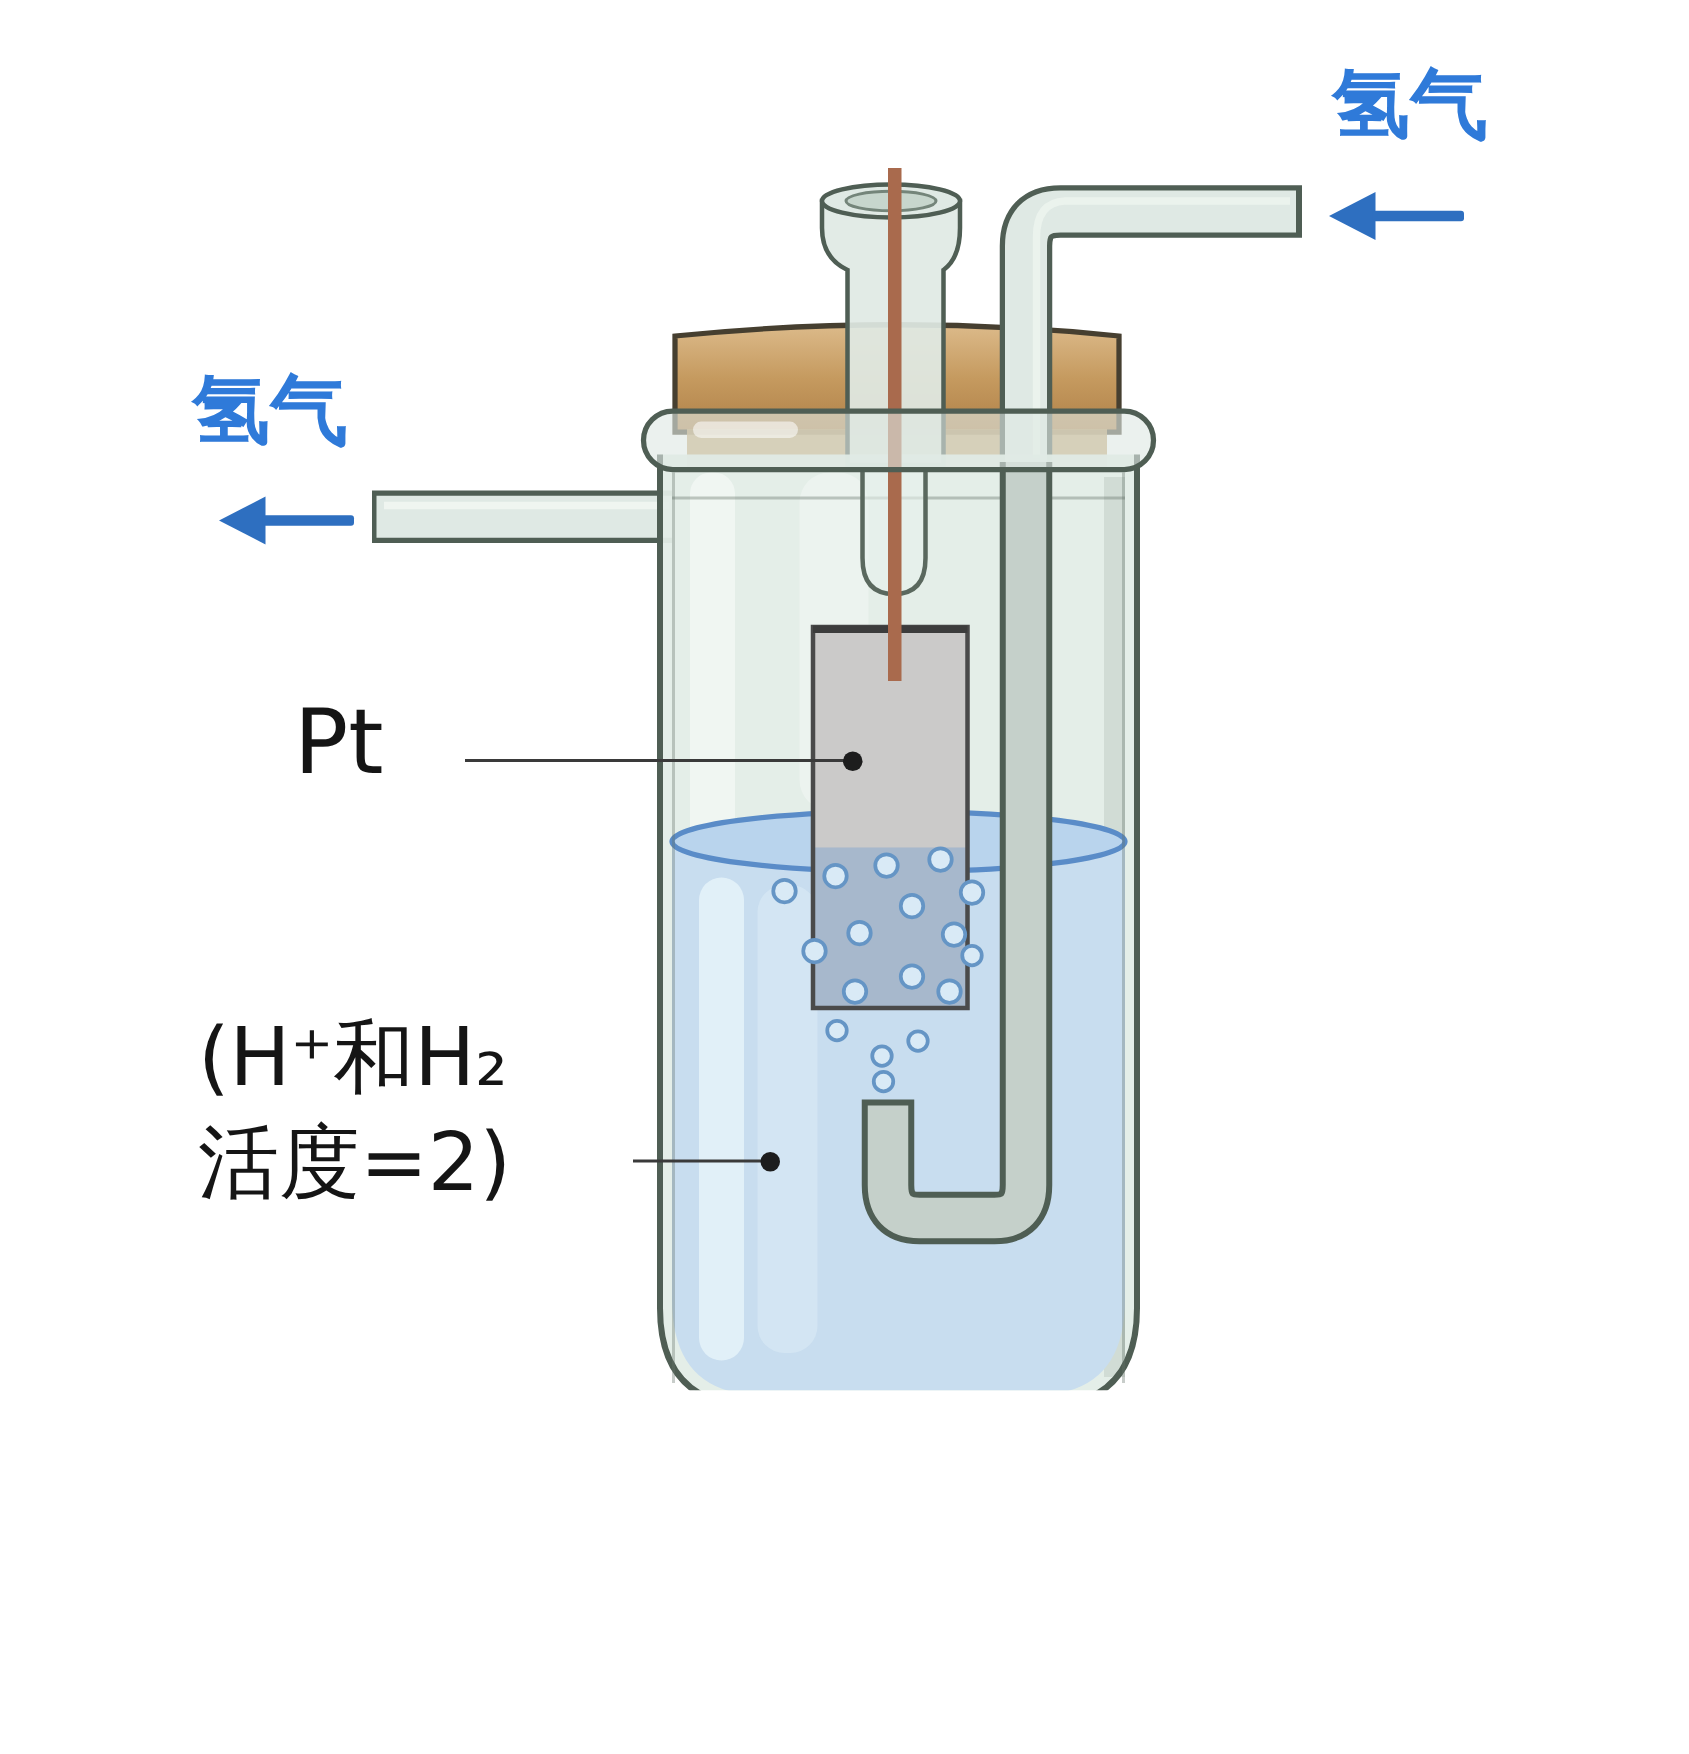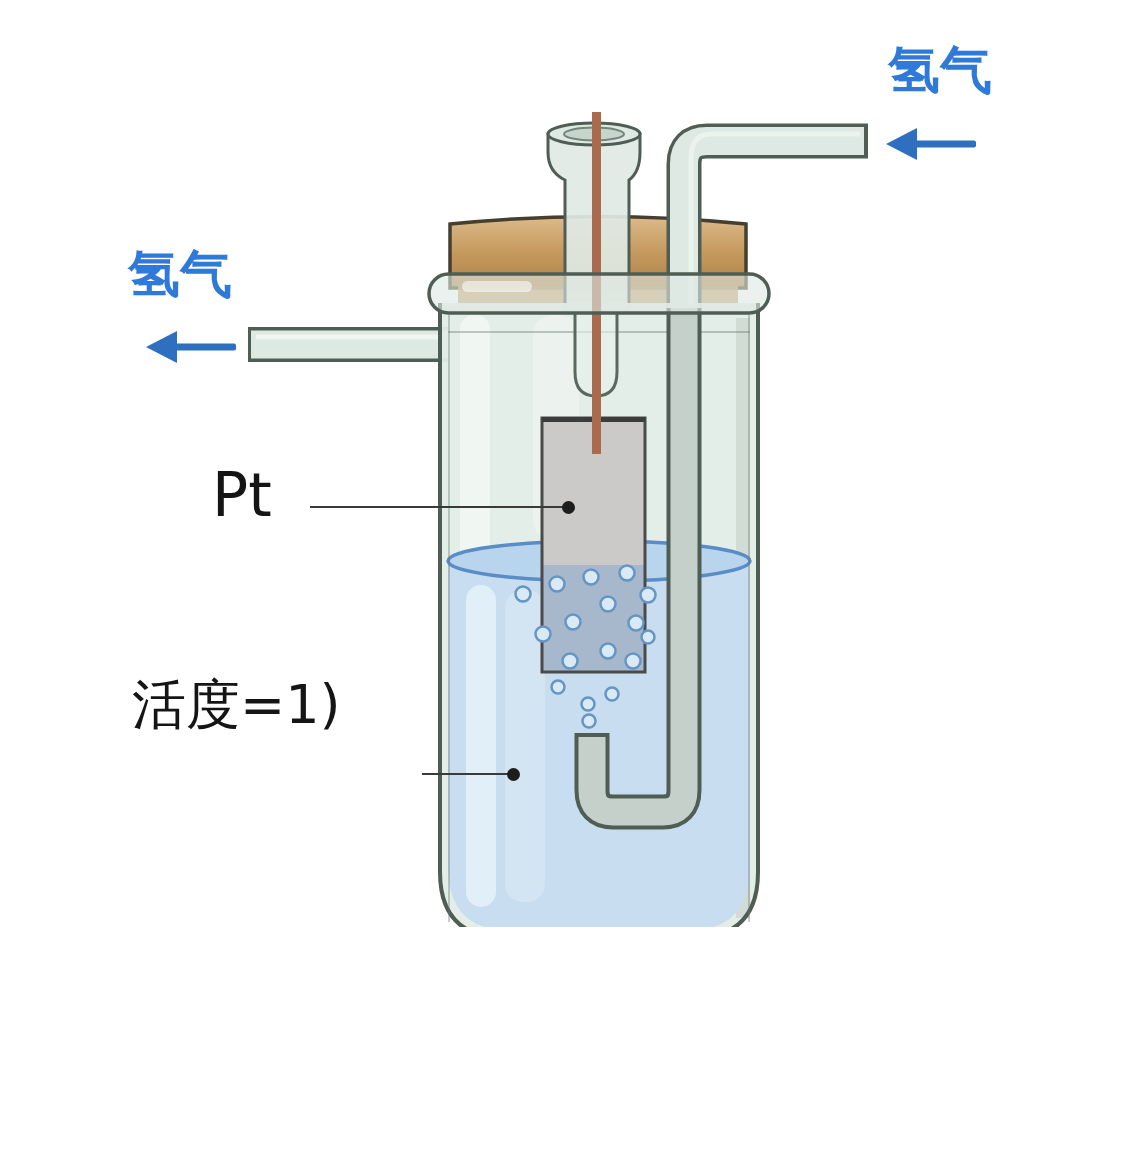--- a/index.html
+++ b/index.html
@@ -134,24 +134,25 @@
     <polygon points="2,18 33,2 33,34" fill="currentColor"></polygon>
     <rect x="31" y="14.5" width="61" height="7" rx="2" fill="currentColor"></rect>
   </svg>
 
   <div class="lbl blue" style="left:128px;top:246px">氢气</div>
   <svg class="arrow" style="left:144px;top:329px" width="94" height="36" viewBox="0 0 94 36">
     <polygon points="2,18 33,2 33,34" fill="currentColor"></polygon>
     <rect x="31" y="14.5" width="61" height="7" rx="2" fill="currentColor"></rect>
   </svg>
 
-  <div class="lbl black pt-label" style="left:212px;top:462px">Pt</div>
+  <div class="lbl black pt-label" style="left:196px;top:462px">Pt</div>
   <div class="pointer-line" style="left:310px;top:506px;width:253px"></div>
   <div class="pointer-dot" style="left:562px;top:501px"></div>
 
   <div class="lbl black sol-label" style="left:132px;top:670px">
-    <div>活度=1)</div>
+    <div>(H⁺和H₂</div>
+    <div>活度=2)</div>
   </div>
   <div class="pointer-line" style="left:422px;top:773px;width:87px"></div>
   <div class="pointer-dot" style="left:507px;top:768px"></div>
 
   <div class="bottom-line"></div>
 </div>
 
 </body></html>

